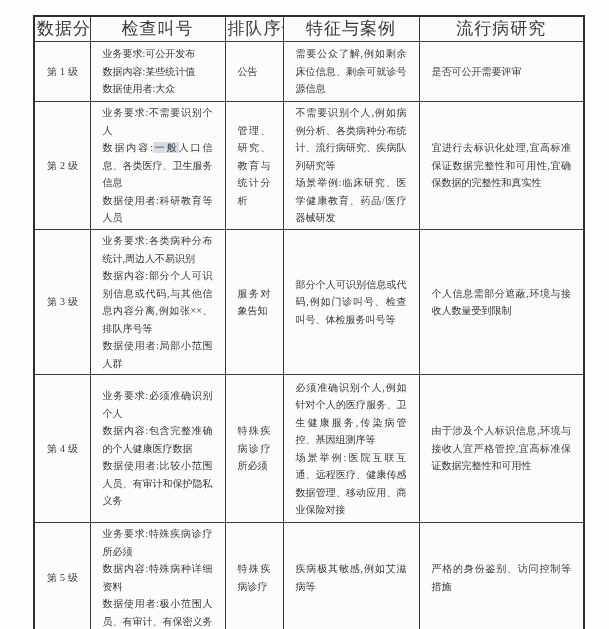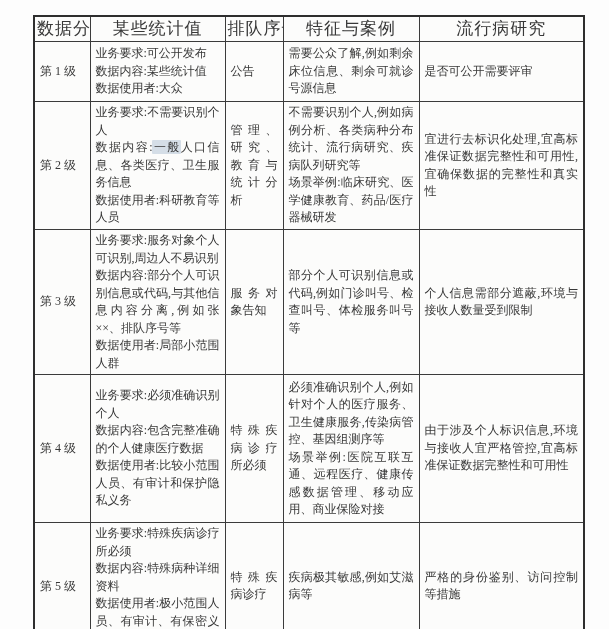--- a/index.html
+++ b/index.html
@@ -21,24 +21,24 @@
     border-collapse: collapse;
     table-layout: fixed;
     width: 550px;
     border: 2px solid #2e2e2e;
     background: #fcfcfb;
   }
   .grade-table th,
   .grade-table td {
     border: 1px solid #3b3b3b;
     font-weight: normal;
-    font-size: 12px;
+    font-size: 10px;
     line-height: 17.5px;
     vertical-align: middle;
-    padding: 2px 5px;
+    padding: 2px 12px;
     overflow: hidden;
   }
   .grade-table th {
     text-align: center;
     font-size: 17px;
     letter-spacing: 1px;
     padding: 1px 2px;
     height: 22px;
     white-space: nowrap;
   }
@@ -69,21 +69,21 @@
     <colgroup>
       <col style="width:56px">
       <col style="width:135px">
       <col style="width:58px">
       <col style="width:136px">
       <col style="width:165px">
     </colgroup>
     <thead>
       <tr class="header-row">
         <th>数据分级</th>
-        <th>某些统计值</th>
+        <th>检查叫号</th>
         <th>排队序号等</th>
         <th>特征与案例</th>
         <th>流行病研究</th>
       </tr>
     </thead>
     <tbody>
       <tr class="r1">
         <td class="level-cell">第1级</td>
         <td>业务要求:可公开发布
 数据内容:某些统计值
@@ -97,21 +97,21 @@
         <td>业务要求:不需要识别个人
 数据内容:<span class="hl">一般</span>人口信息、各类医疗、卫生服务信息
 数据使用者:科研教育等人员</td>
         <td>管理、研究、教育与统计分析</td>
         <td>不需要识别个人,例如病例分析、各类病种分布统计、流行病研究、疾病队列研究等
 场景举例:临床研究、医学健康教育、药品/医疗器械研发</td>
         <td>宜进行去标识化处理,宜高标准保证数据完整性和可用性,宜确保数据的完整性和真实性</td>
       </tr>
       <tr class="r3">
         <td class="level-cell">第3级</td>
-        <td>业务要求:服务对象个人可识别,周边人不易识别
+        <td>业务要求:各类病种分布统计,周边人不易识别
 数据内容:部分个人可识别信息或代码,与其他信息内容分离,例如张××、排队序号等
 数据使用者:局部小范围人群</td>
         <td>服务对象告知</td>
         <td>部分个人可识别信息或代码,例如门诊叫号、检查叫号、体检服务叫号等</td>
         <td>个人信息需部分遮蔽,环境与接收人数量受到限制</td>
       </tr>
       <tr class="r4">
         <td class="level-cell">第4级</td>
         <td>业务要求:必须准确识别个人
 数据内容:包含完整准确的个人健康医疗数据

